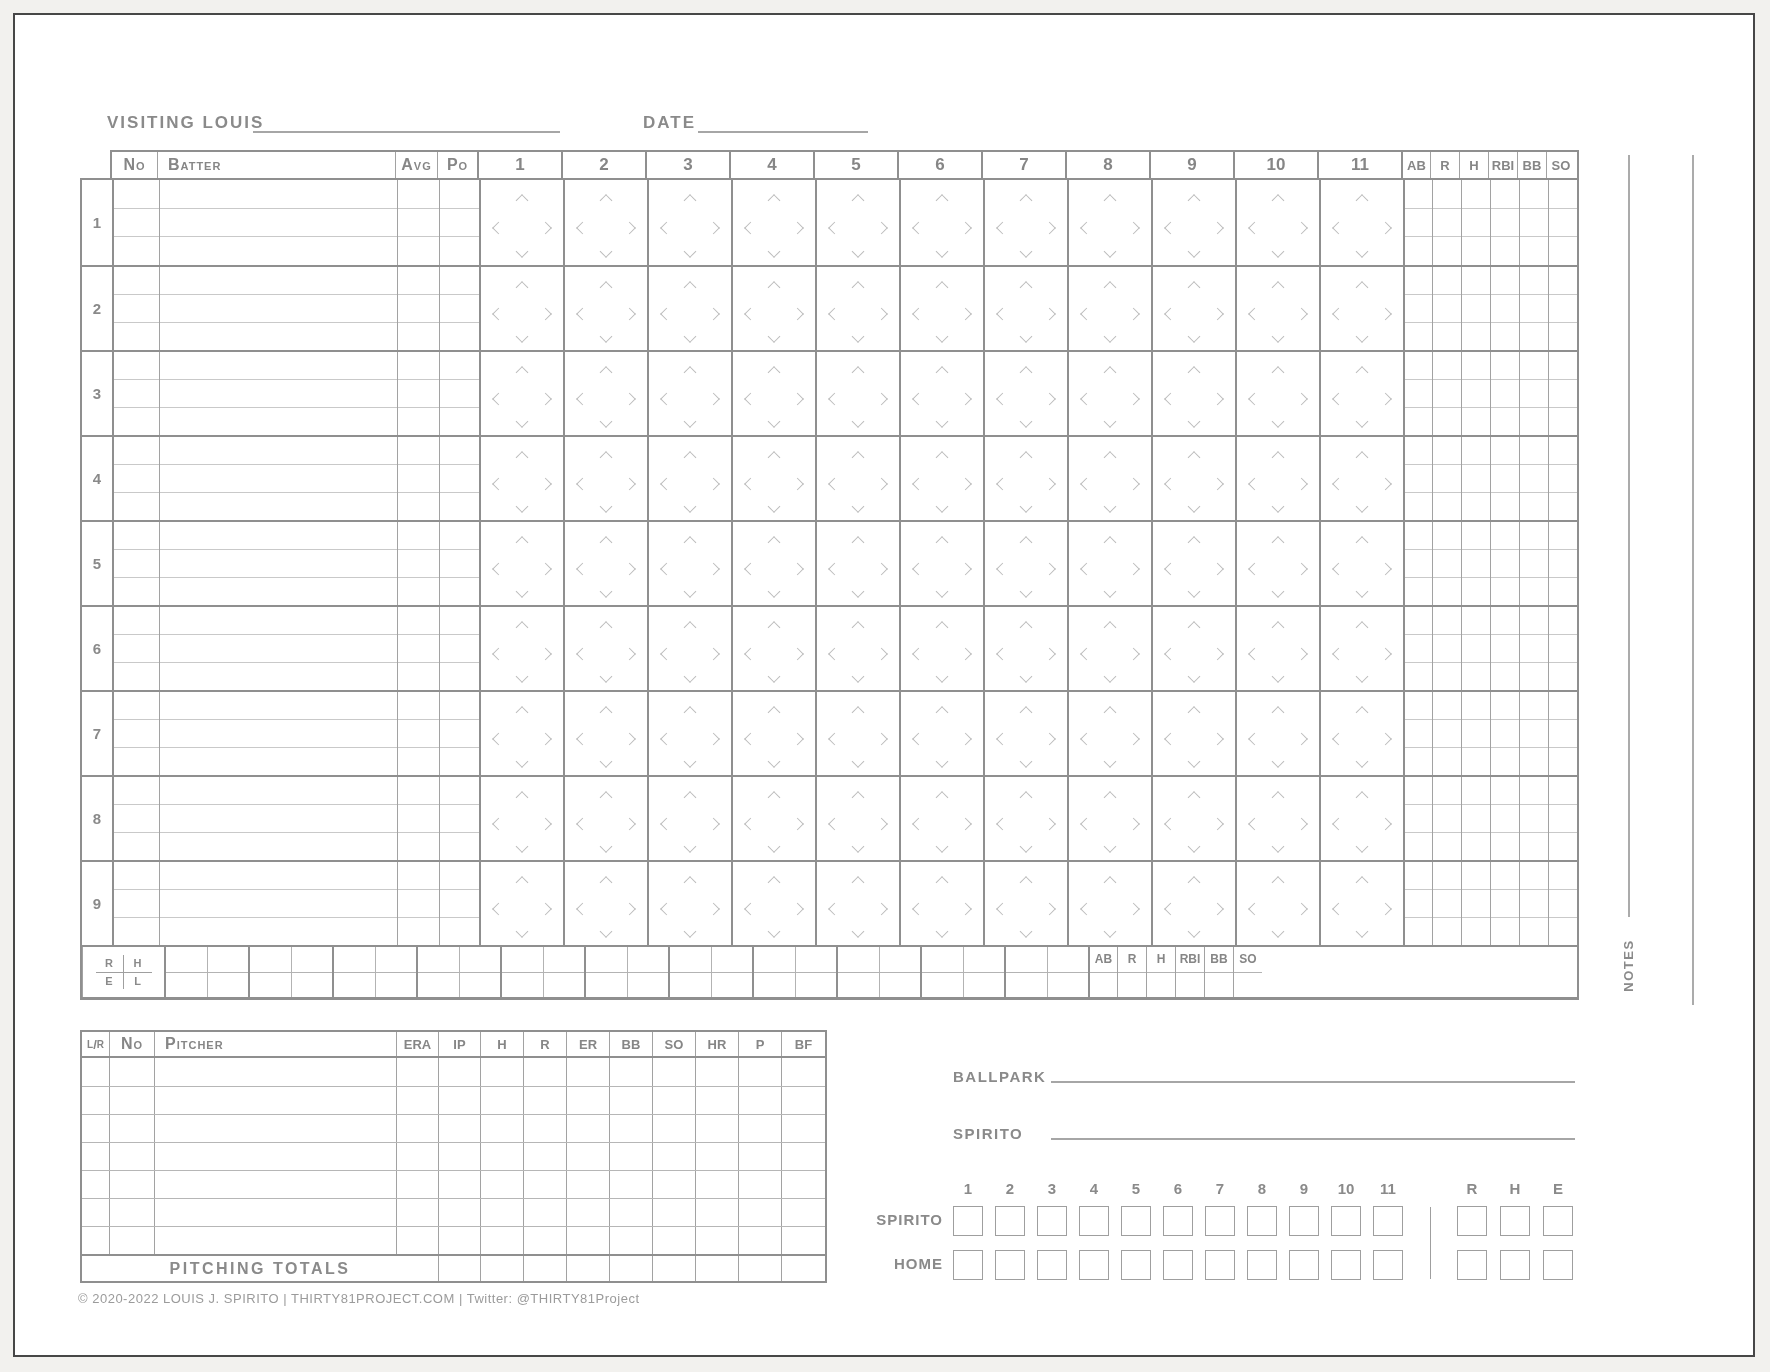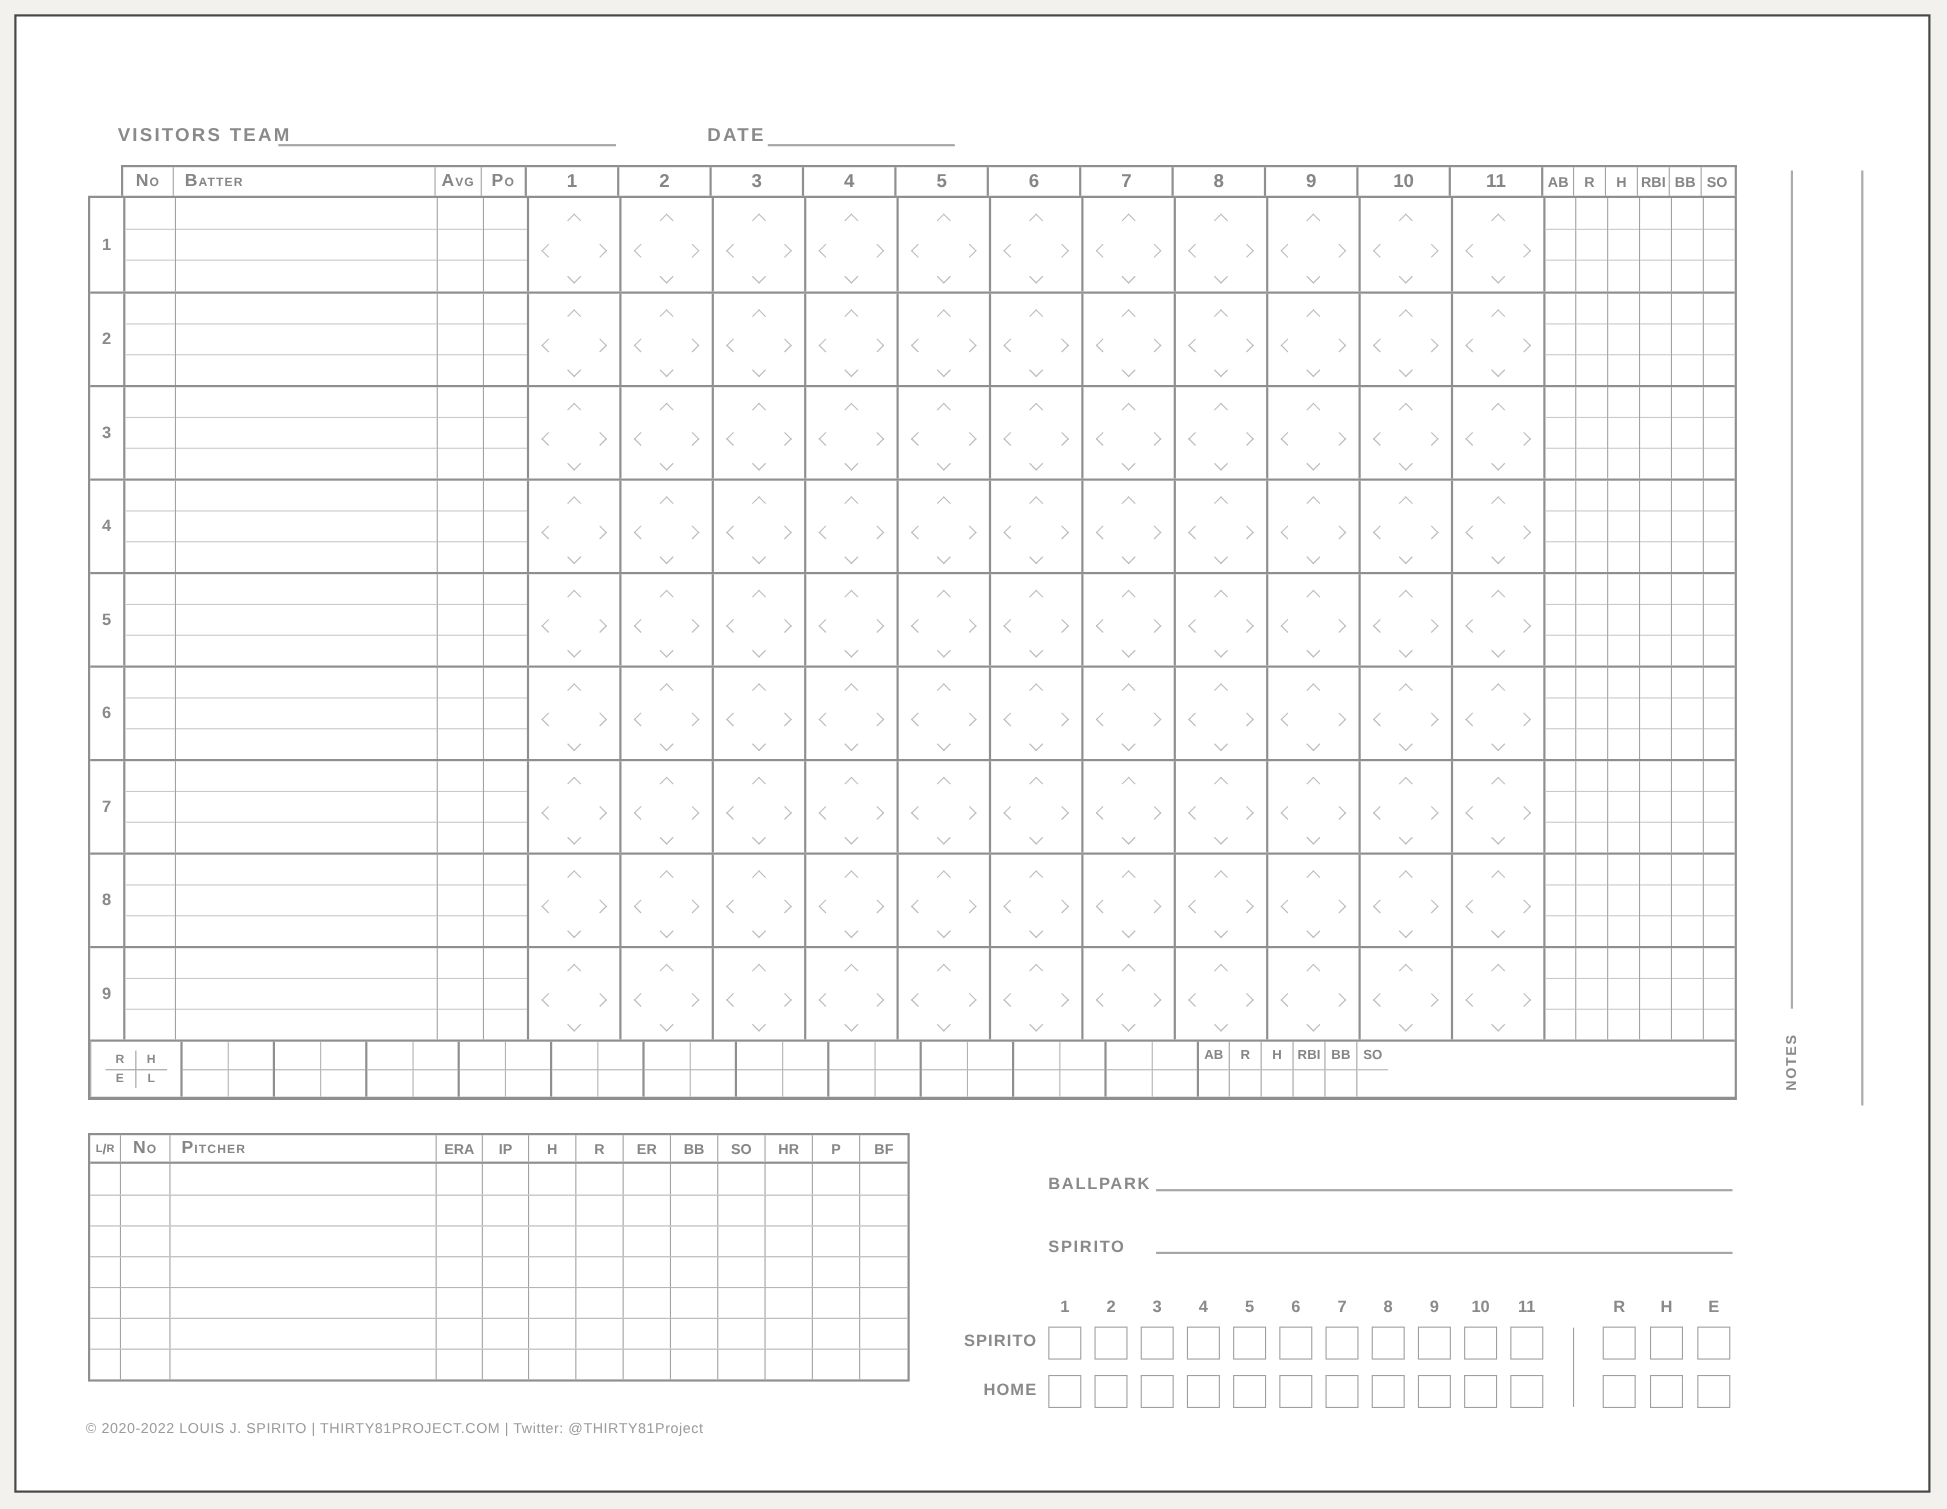--- a/index.html
+++ b/index.html
@@ -95,21 +95,21 @@
               font-weight:bold; letter-spacing:1px; color:#8a8a8a; }
   .ls-box { position:absolute; width:30px; height:30px; border:1.5px solid #9f9f9f;
             background:#fff; }
   .ls-div { position:absolute; border-left:1.5px solid #9f9f9f; width:0; }
 </style>
 </head>
 <body>
 
 <div class="page">
 
-  <div class="abs lbl" style="left:92px; top:98px;">VISITORS TEAM</div>
+  <div class="abs lbl" style="left:92px; top:98px;">VISITING LOUIS</div>
   <div class="abs fill-line" style="left:238px; top:116px; width:307px;"></div>
   <div class="abs lbl" style="left:628px; top:98px;">DATE</div>
   <div class="abs fill-line" style="left:683px; top:116px; width:170px;"></div>
 
   <div class="bat-table">
     <div class="bat-header" id="bat-header">
         <div class="hc sc w-no">No</div>
         <div class="hc sc hleft w-batter bl1">Batter</div>
         <div class="hc sc w-avg bl1">Avg</div>
         <div class="hc sc w-po bl1">Po</div>
@@ -1418,20 +1418,32 @@
         <div class="pcell bl1" style="width: 43px;"></div>
         <div class="pcell bl1" style="width: 43px;"></div>
         <div class="pcell bl1" style="width: 43px;"></div>
         <div class="pcell bl1" style="width: 44px;"></div>
       </div>
       <div class="pit-row">
         <div class="pcell" style="width: 27px;"></div>
         <div class="pcell bl1" style="width: 45px;"></div>
         <div class="pcell bl1" style="width: 242px;"></div>
         <div class="pcell bl1" style="width: 42px;"></div>
+        <div class="pcell bl1" style="width: 42px;"></div>
+        <div class="pcell bl1" style="width: 43px;"></div>
+        <div class="pcell bl1" style="width: 43px;"></div>
+        <div class="pcell bl1" style="width: 43px;"></div>
+        <div class="pcell bl1" style="width: 43px;"></div>
+        <div class="pcell bl1" style="width: 43px;"></div>
+        <div class="pcell bl1" style="width: 43px;"></div>
+        <div class="pcell bl1" style="width: 43px;"></div>
+        <div class="pcell bl1" style="width: 44px;"></div>
+      </div>
+      <div class="pit-row pit-totals">
+        <div class="p-tlabel">PITCHING TOTALS</div>
         <div class="pcell bl1" style="width: 42px;"></div>
         <div class="pcell bl1" style="width: 43px;"></div>
         <div class="pcell bl1" style="width: 43px;"></div>
         <div class="pcell bl1" style="width: 43px;"></div>
         <div class="pcell bl1" style="width: 43px;"></div>
         <div class="pcell bl1" style="width: 43px;"></div>
         <div class="pcell bl1" style="width: 43px;"></div>
         <div class="pcell bl1" style="width: 43px;"></div>
         <div class="pcell bl1" style="width: 44px;"></div>
       </div>

